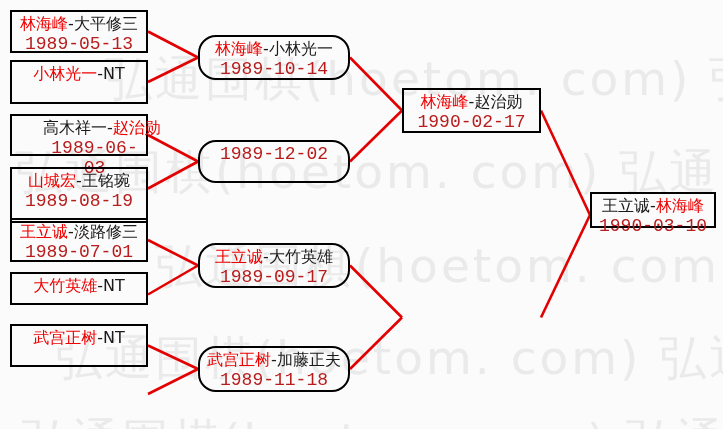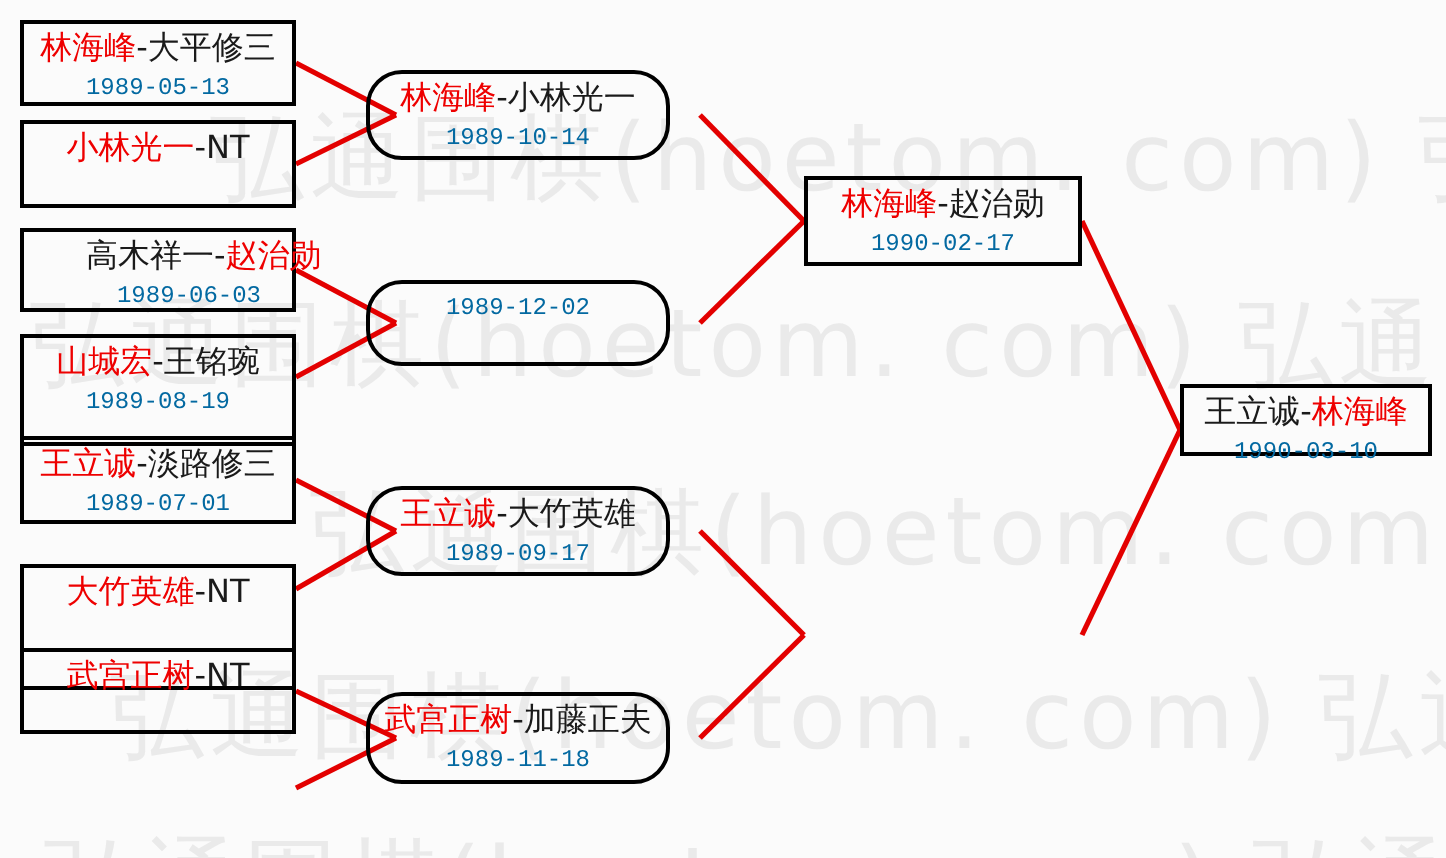--- a/index.html
+++ b/index.html
@@ -34,29 +34,29 @@
     padding-top:2px;
     font-size:16px;
     line-height:20px;
     color:#1a1a1a;
   }
   .match .names{display:block;white-space:nowrap;}
   .match .date{
     display:block;
     height:20px;
     font-family:"Liberation Mono","DejaVu Sans Mono",monospace;
-    font-size:12px;
-    color:#0369a1;
+    font-size:18px;
+    color:#b91c1c;
     letter-spacing:0px;
   }
   .red{color:#ee0000;}
   .blk{color:#1a1a1a;}
   
   .c1{left:10px;width:138px;}
-  .c2{left:183px;width:152px;border-radius:18px;}
+  .c2{left:198px;width:152px;border-radius:18px;}
   .c3{left:402px;width:139px;}
   .c4{left:590px;width:126px;}
 </style>
 </head>
 <body>
 
 <div id="canvas">
 
   <div>
     <div class="wm-row" style="top:48px;left:105px;">弘通围棋(hoetom. com) 弘通围棋(hoetom. com)</div>
@@ -96,21 +96,21 @@
     <span class="date">1989-06-03</span>
   </div>
   <div class="match c1" style="top:167px;height:56px;">
     <span class="names"><span class="red">山城宏</span><span class="blk">-王铭琬</span></span>
     <span class="date">1989-08-19</span>
   </div>
   <div class="match c1" style="top:218px;height:44px;">
     <span class="names"><span class="red">王立诚</span><span class="blk">-淡路修三</span></span>
     <span class="date">1989-07-01</span>
   </div>
-  <div class="match c1" style="top:282px;height:63px;">
+  <div class="match c1" style="top:272px;height:33px;">
     <span class="names"><span class="red">大竹英雄</span><span class="blk">-NT</span></span>
     <span class="date"></span>
   </div>
   <div class="match c1" style="top:324px;height:43px;">
     <span class="names"><span class="red">武宫正树</span><span class="blk">-NT</span></span>
     <span class="date"></span>
   </div>
 
   <div class="match c2" style="top:35px;height:45px;">
     <span class="names"><span class="red">林海峰</span><span class="blk">-小林光一</span></span>

